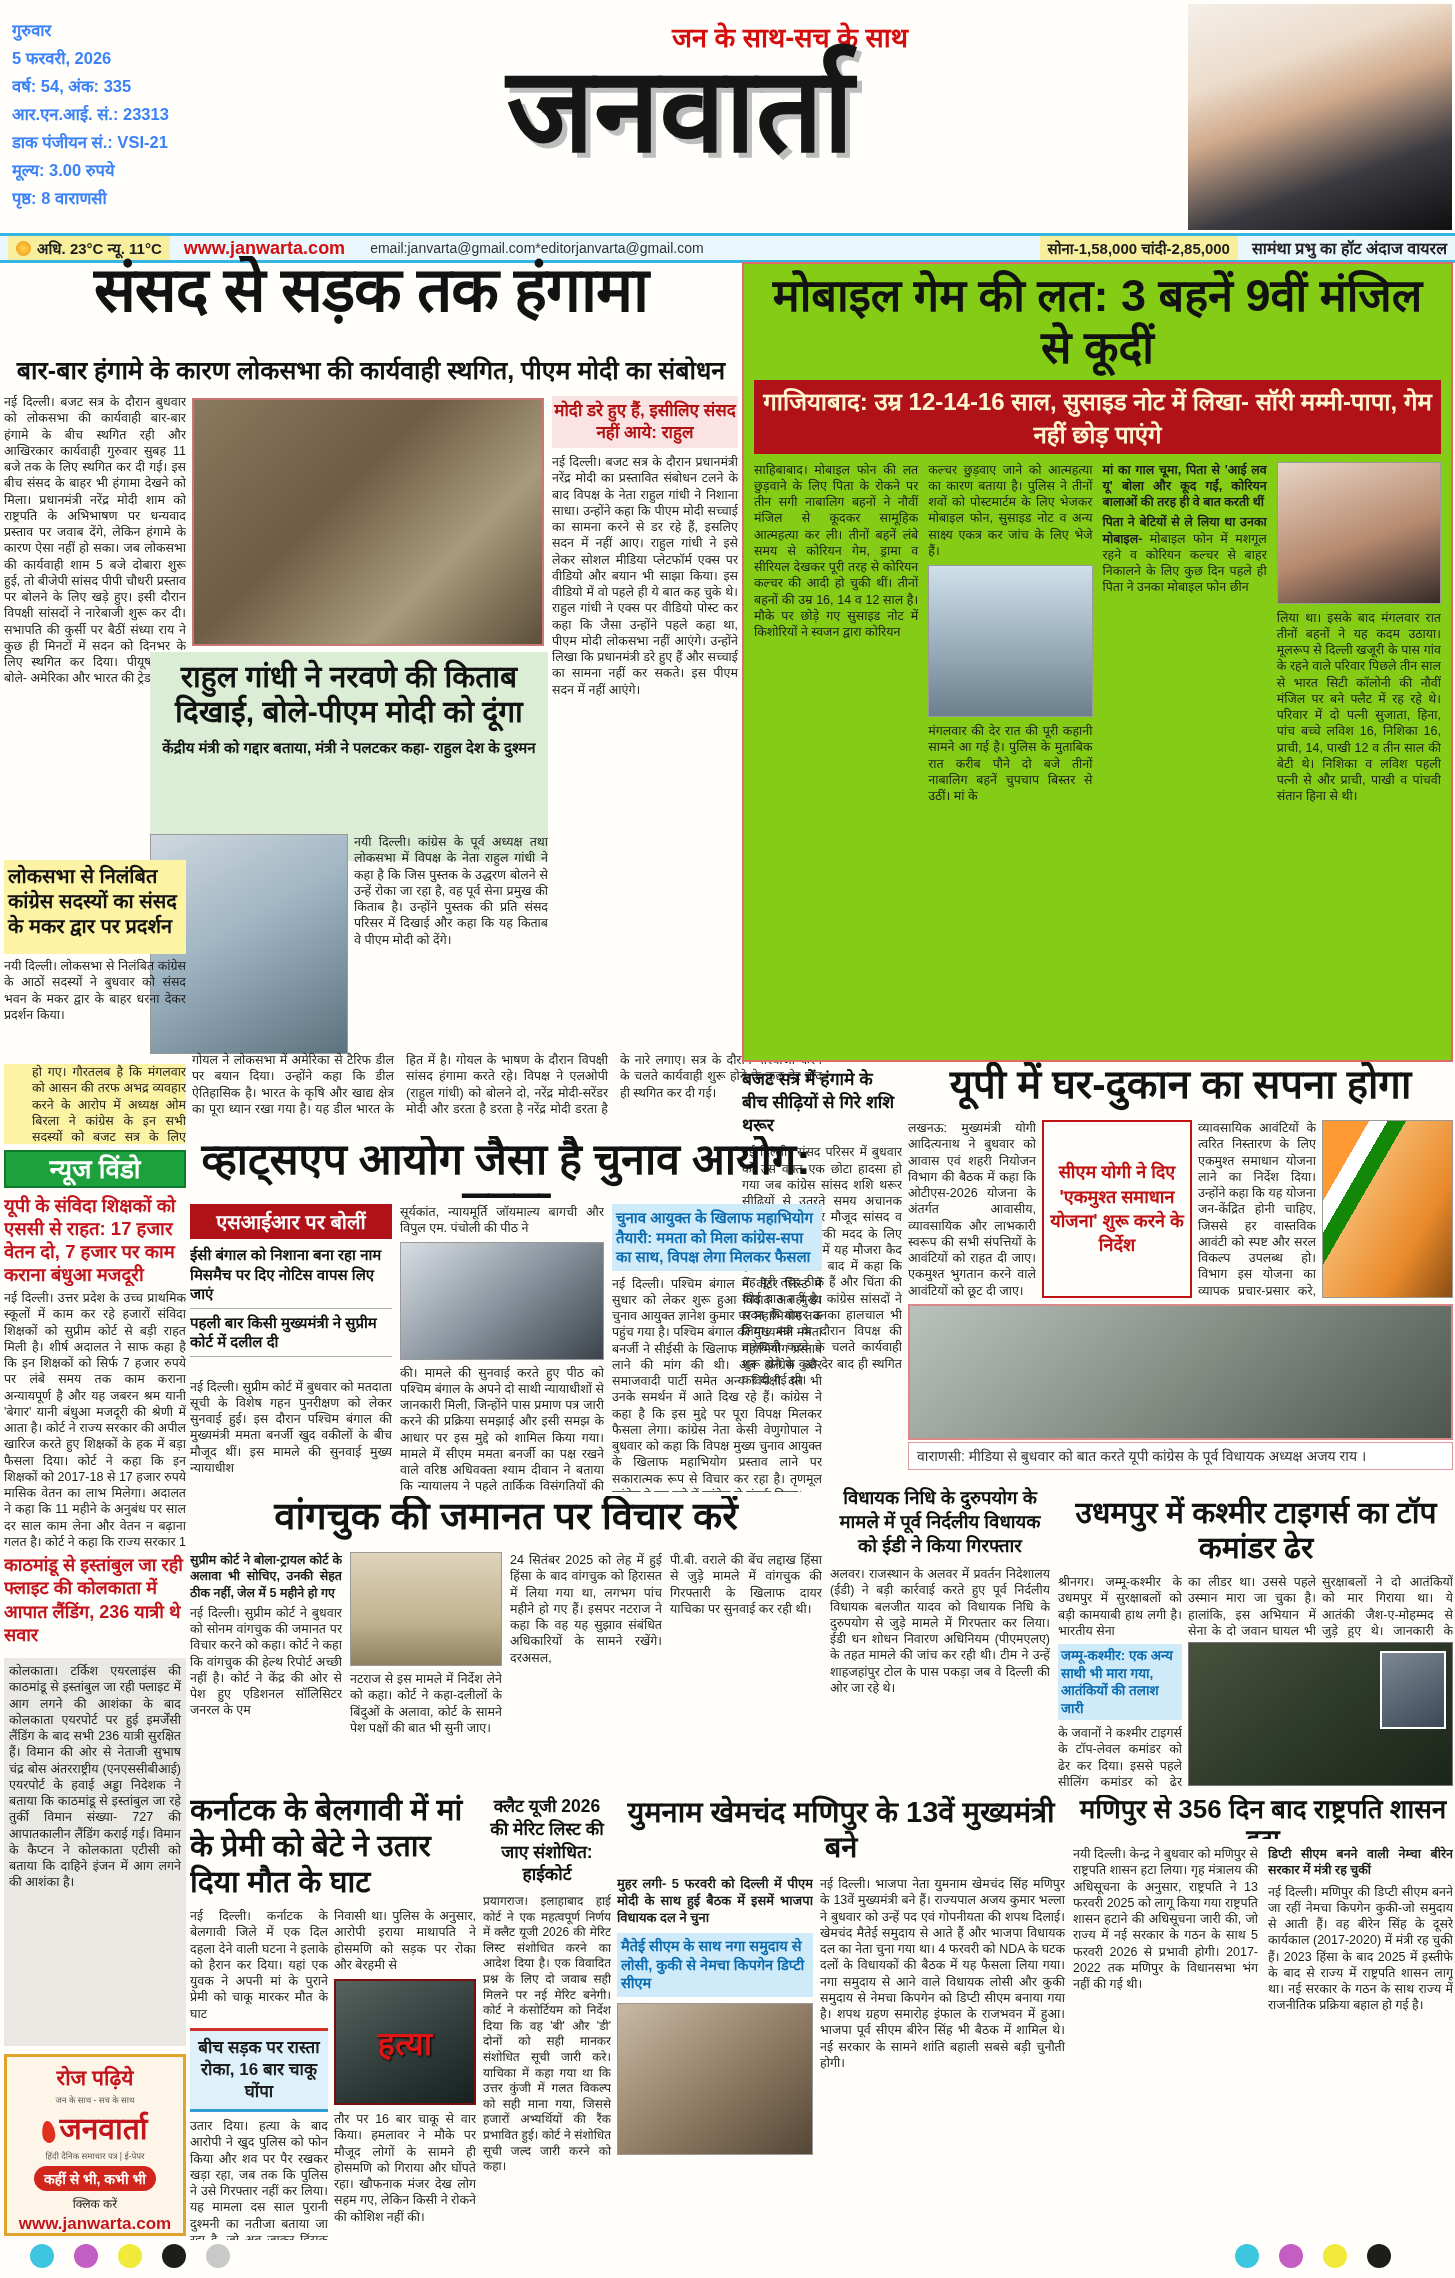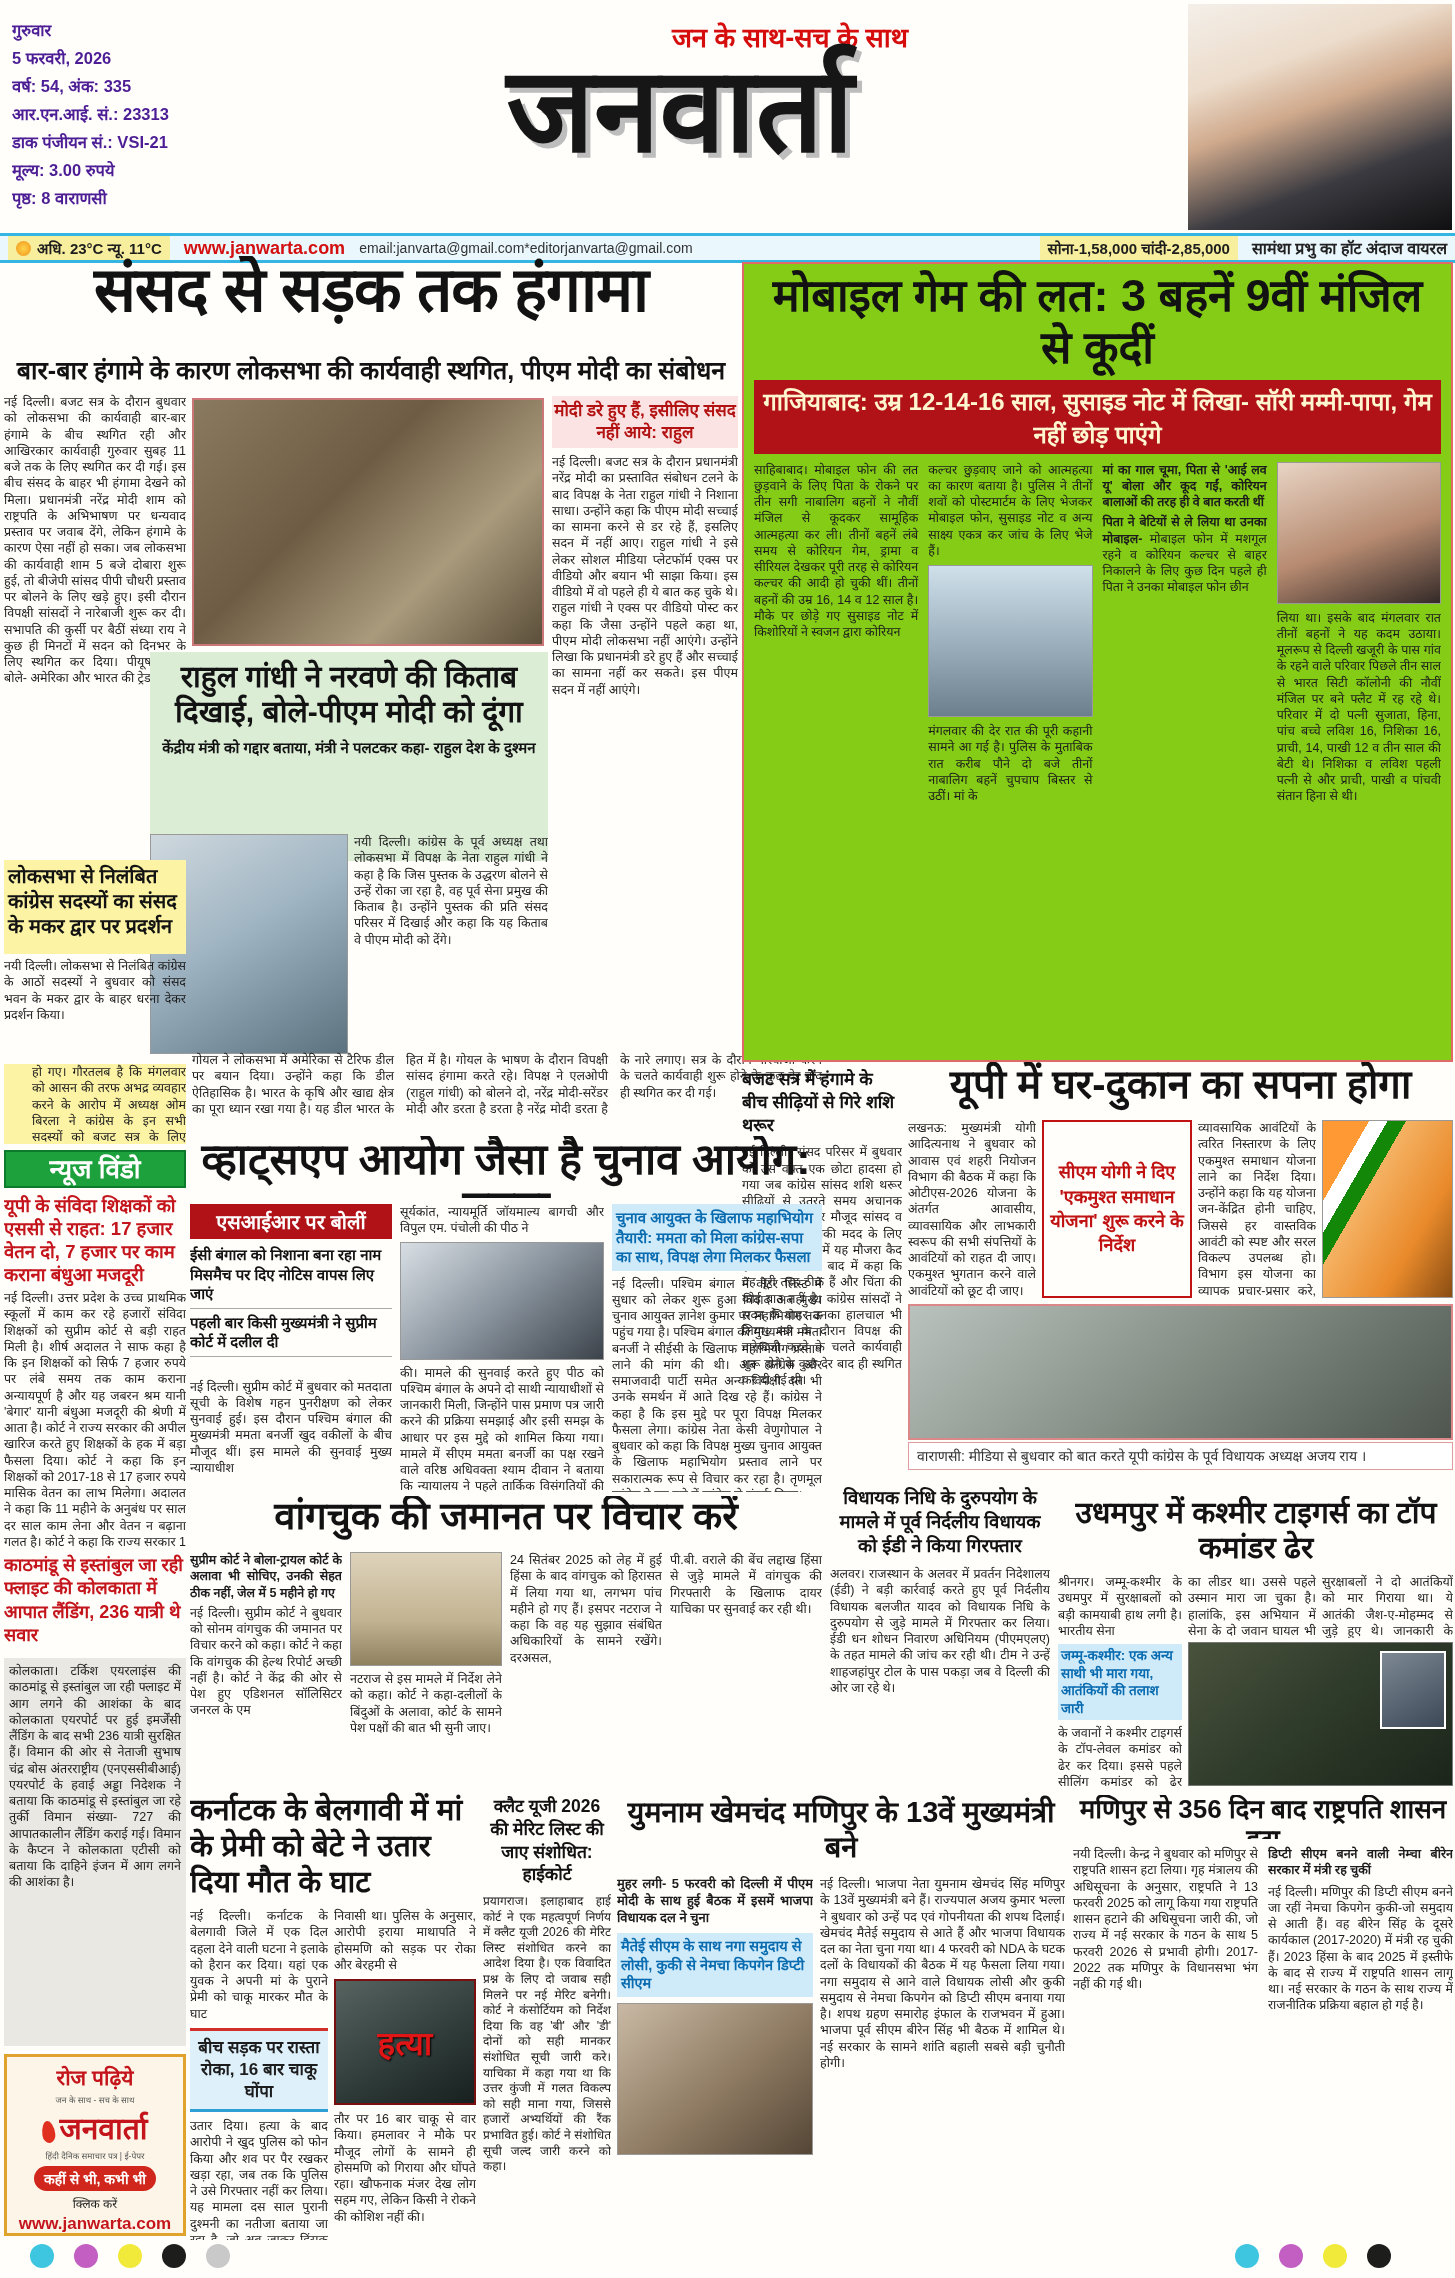--- a/index.html
+++ b/index.html
@@ -6,21 +6,21 @@
   #page{position:relative;width:1455px;height:2278px;background:#fffefb;
         font-family:"Liberation Sans","DejaVu Sans",sans-serif;color:#1d1d1d;}
   .s{position:absolute;box-sizing:border-box;overflow:hidden;}
   .j{text-align:justify;}
   .b{font-weight:bold;}
   .body{font-size:12.5px;line-height:1.3;color:#1c1c1c;}
   .hd{font-weight:bold;color:#121212;}
   .red{color:#c4151c;}
   .center{text-align:center;}
   
-  .mh-info div{font-size:16.5px;font-weight:bold;line-height:28px;color:#4c1d95;}
+  .mh-info div{font-size:16.5px;font-weight:bold;line-height:28px;color:#3b82f6;}
   .mh-tagline{font-size:27px;font-weight:bold;color:#d60d0d;}
   .mh-logo{font-size:118px;font-weight:bold;color:#161616;text-shadow:5px 5px 0 #bdbdbd;line-height:1.2;}
   .ph{background:#ccc;}
   .ph-celeb{background:linear-gradient(160deg,#f4efe9 0%,#ecdccb 28%,#cfa98c 46%,#3a3a40 72%,#101012 100%);}
   .ph-parl{background:linear-gradient(135deg,#8a7a5f,#6e5c44 40%,#a99a7c 70%,#5c4f3a);}
   .ph-rahul{background:linear-gradient(150deg,#cfd8de,#9fb4c2 45%,#5d727f);}
   .ph-bldg{background:linear-gradient(180deg,#cfe0ea,#93a7b5 60%,#6c7f8c);}
   .ph-girl{background:linear-gradient(160deg,#e8d4c4,#b68a70 55%,#342a28);}
   .ph-yogi{background:linear-gradient(120deg,#ff9933 0%,#ff9933 20%,#ffffff 20%,#ffffff 28%,#138808 28%,#138808 36%,#f5b263 36%,#e98a2b 70%,#8a4d12 100%);}
   .ph-mamata{background:linear-gradient(140deg,#d8dee4,#8a949e 50%,#3c434b);}
@@ -70,21 +70,21 @@
   <div class="s mh-tagline" style="left:580px;top:18px;width:420px;text-align:center;">जन के साथ-सच के साथ</div>
   <div class="s mh-logo center" style="left:330px;top:40px;width:700px;height:190px;">जनवार्ता</div>
   <div class="s ph ph-celeb" style="left:1188px;top:4px;width:264px;height:226px;"></div>
 
   <div class="s strip" style="left:0;top:233px;width:1455px;height:30px;">
     <span class="chip">
         <span class="sun"></span>
         <span>अधि. 23°C  न्यू. 11°C</span>
       </span>
     <span style="color:#d30f0f;font-weight:bold;font-size:18px;">www.janwarta.com</span>
-    <span style="font-size:14px;color:#333;">email:janvarta@gmail.com*editorjanvarta@gmail.com</span>
+    <span style="font-size:14px;color:#333;margin-left:11px;">email:janvarta@gmail.com*editorjanvarta@gmail.com</span>
     <span style="flex:1"></span>
     <span class="chip">सोना-1,58,000      चांदी-2,85,000</span>
     <span style="font-size:16px;font-weight:bold;color:#222;white-space:nowrap;">सामंथा प्रभु का हॉट अंदाज वायरल</span>
   </div>
 
   <div class="s hd center" style="left:2px;top:256px;width:738px;height:94px;font-size:62px;line-height:1.1;letter-spacing:-1px;">संसद से सड़क तक हंगामा</div>
   <div class="s hd center" style="left:2px;top:352px;width:738px;height:40px;font-size:25px;">बार-बार हंगामे के कारण लोकसभा की कार्यवाही स्थगित, पीएम मोदी का संबोधन टला</div>
   <div class="s body j" style="left:4px;top:394px;width:182px;height:464px;">नई दिल्ली। बजट सत्र के दौरान बुधवार को लोकसभा की कार्यवाही बार-बार हंगामे के बीच स्थगित रही और आखिरकार कार्यवाही गुरुवार सुबह 11 बजे तक के लिए स्थगित कर दी गई। इस बीच संसद के बाहर भी हंगामा देखने को मिला। प्रधानमंत्री नरेंद्र मोदी शाम को राष्ट्रपति के अभिभाषण पर धन्यवाद प्रस्ताव पर जवाब देंगे, लेकिन हंगामे के कारण ऐसा नहीं हो सका। जब लोकसभा की कार्यवाही शाम 5 बजे दोबारा शुरू हुई, तो बीजेपी सांसद पीपी चौधरी प्रस्ताव पर बोलने के लिए खड़े हुए। इसी दौरान विपक्षी सांसदों ने नारेबाजी शुरू कर दी। सभापति की कुर्सी पर बैठीं संध्या राय ने कुछ ही मिनटों में सदन को दिनभर के लिए स्थगित कर दिया। पीयूष गोयल बोले- अमेरिका और भारत की ट्रेड डील</div>
   <div class="s ph ph-parl" style="left:192px;top:398px;width:352px;height:248px;border:2px solid #c77;"></div>
 

